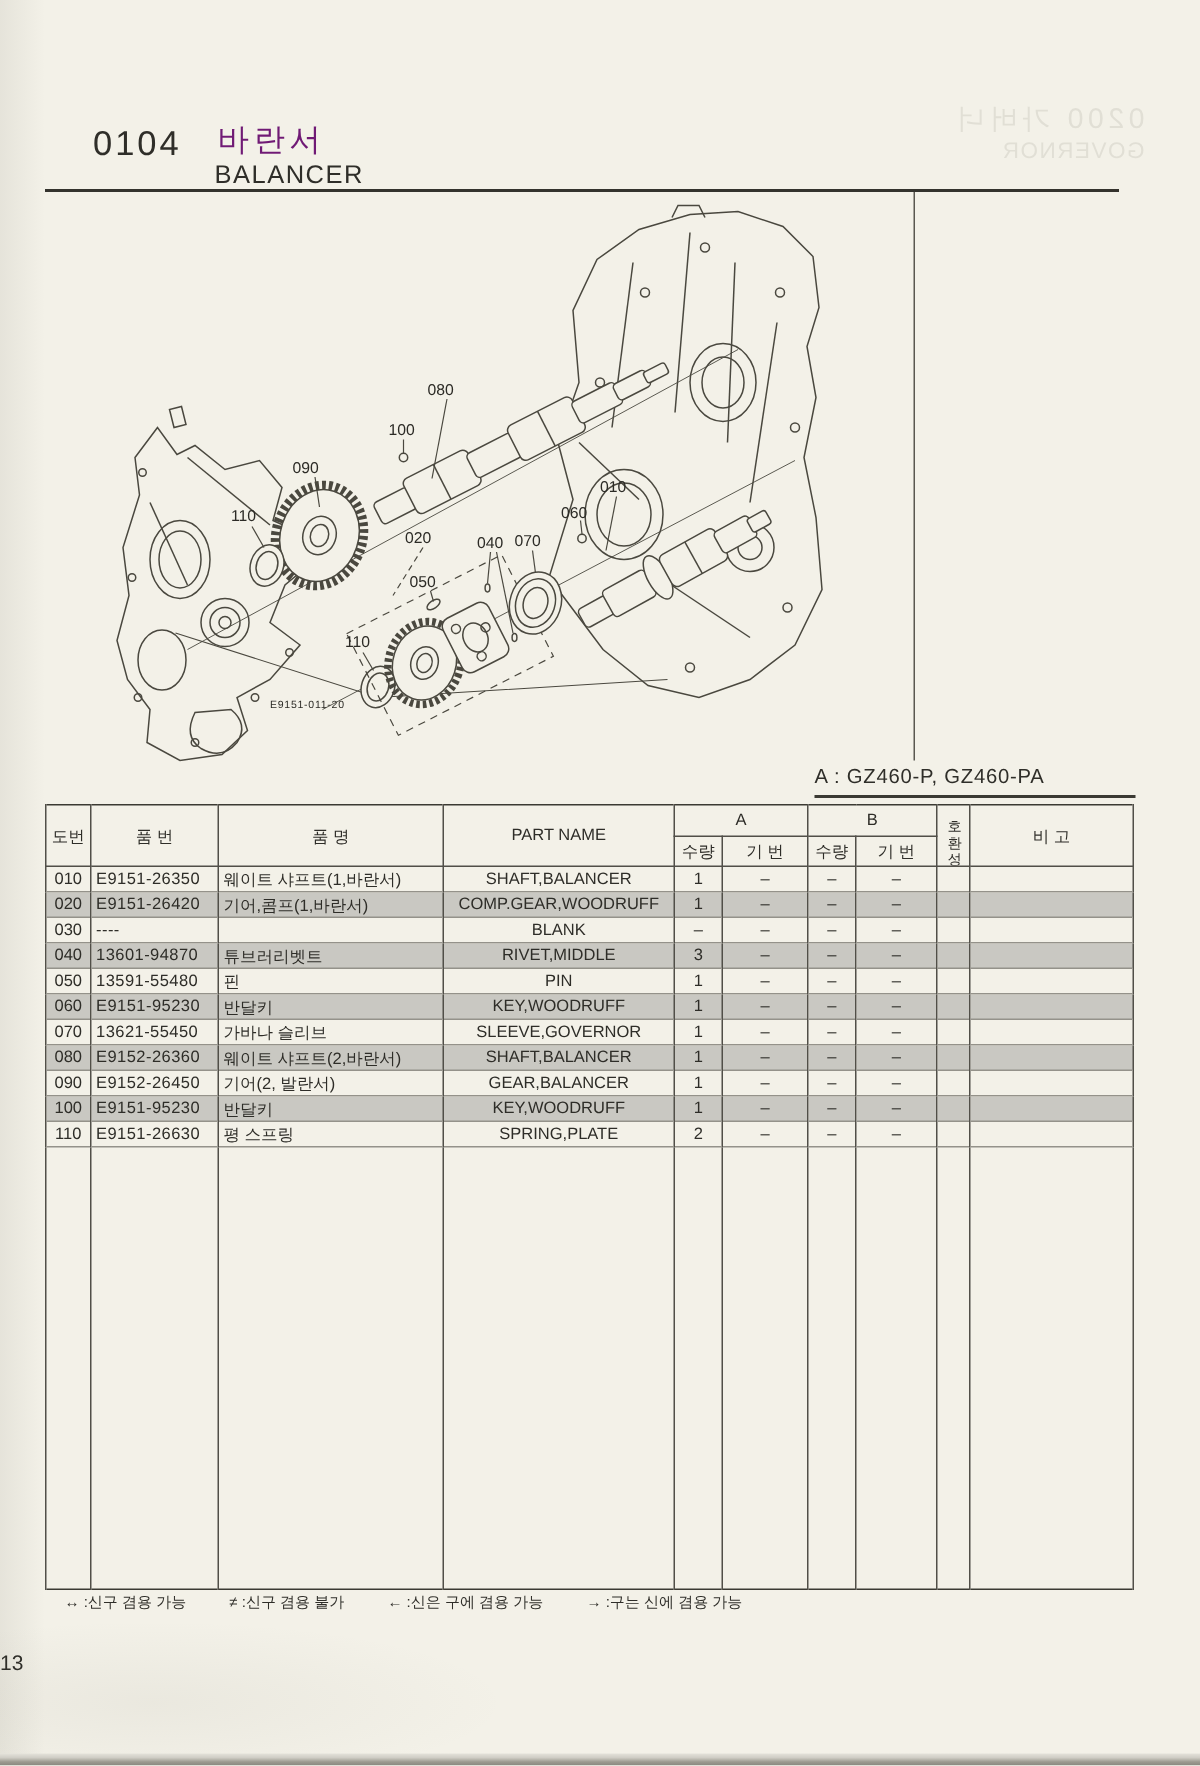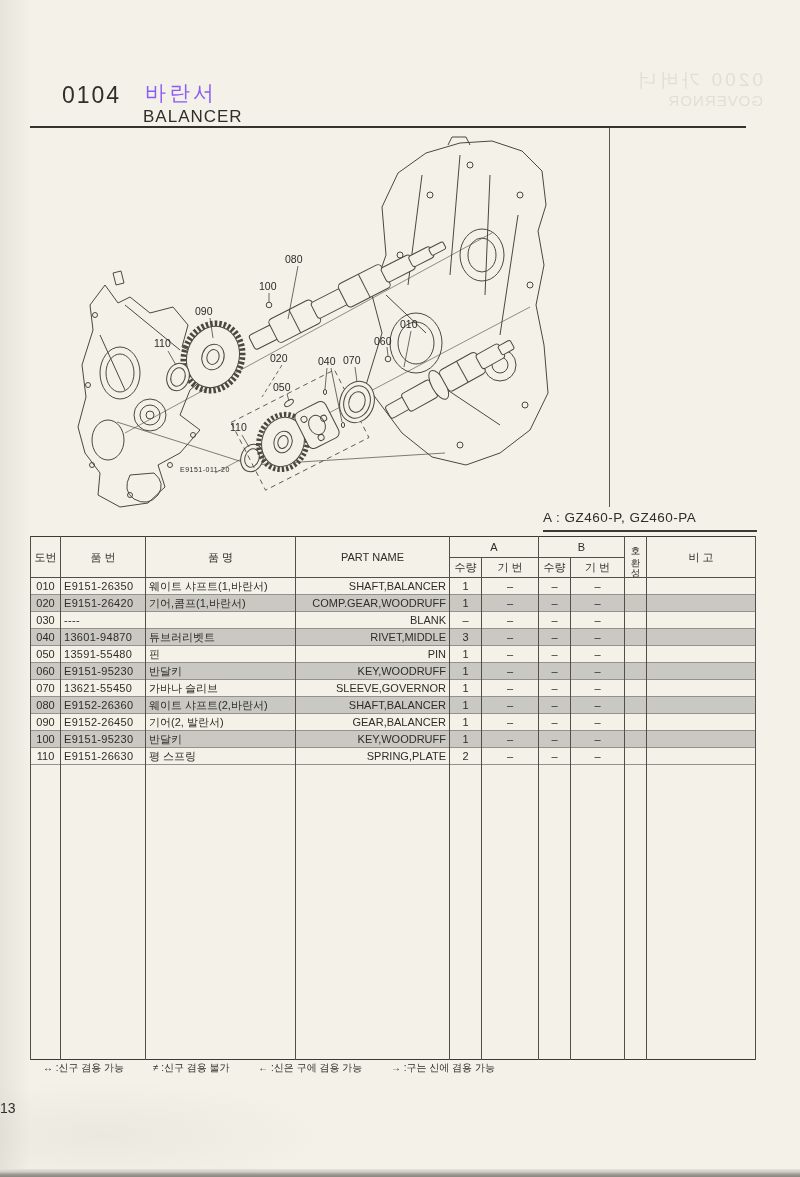--- a/index.html
+++ b/index.html
@@ -16,21 +16,21 @@
   
   .scan-edge-left{position:absolute;left:0;top:0;width:30px;height:100%;
     background:linear-gradient(90deg,rgba(110,108,95,.10),rgba(110,108,95,0));}
   .scan-bottom-strip{position:absolute;left:0;top:1169px;width:800px;height:8px;
     background:linear-gradient(#e4e2da 0%,#cfcdc5 35%,#9b998f 70%,#8a887f 100%);}
   .scan-blotch{position:absolute;left:0;top:1080px;width:340px;height:92px;
     background:radial-gradient(ellipse at 30% 60%,rgba(120,118,104,.07),rgba(120,118,104,0) 70%);}
 
   
   .doc-code{position:absolute;left:62px;top:82px;font-size:23px;letter-spacing:2px;color:#2f2e29;}
-  .title-ko{position:absolute;left:145px;top:79px;font-size:21px;letter-spacing:3px;color:#8b5cf6;}
+  .title-ko{position:absolute;left:145px;top:79px;font-size:21px;letter-spacing:3px;color:#701a75;}
   .title-en{position:absolute;left:143px;top:107px;font-size:17px;letter-spacing:1px;color:#2f2e29;}
   .header-rule{position:absolute;left:30px;top:126px;width:716px;height:2px;background:#34332d;}
   .diagram-vrule{position:absolute;left:609px;top:128px;width:1px;height:379px;background:#5a5850;}
 
   
   .ghost{position:absolute;left:538px;top:68px;width:225px;opacity:.13;color:#6c6a5c;
     transform:scaleX(-1);filter:blur(.5px);text-align:left;line-height:1.25;}
   .ghost .g1{font-size:19px;letter-spacing:3px;}
   .ghost .g2{font-size:15px;letter-spacing:1px;}
 
@@ -52,21 +52,21 @@
     padding:0 3px;font-weight:normal;overflow:hidden;white-space:nowrap;}
   thead th{border-bottom:1px solid #514f48;height:20px;text-align:center;}
   thead tr.h2 th{height:19px;margin-top:32px;}
   tbody td{border-top:1px solid #94928a;height:16px;}
   tbody tr.data td{border-bottom:none;}
   tbody tr.data:nth-child(even){background:#c9c8c2;}
   tbody tr.filler td{height:294px;background:transparent;border-top:1px solid #94928a;}
   td.c-fig{text-align:center;}
   td.c-pn{text-align:left;padding-left:4px;letter-spacing:.3px;}
   td.c-ko{text-align:left;padding-left:4px;margin-top:20px;}
-  td.c-en{text-align:right;padding-left:4px;}
+  td.c-en{text-align:center;padding-left:4px;}
   td.c-q{text-align:center;}
   th.compat{font-size:9.5px;line-height:1.05;padding:0;}
   .compat-stack{writing-mode:vertical-rl;text-orientation:upright;margin:0 auto;letter-spacing:1px;}
 
   
   .legend{position:absolute;left:30px;top:1061px;width:725px;text-align:left;
     font-size:10px;color:#2f2e29;white-space:nowrap;}
   .legend span{margin:0 13px;}
   .page-number{position:absolute;left:0;top:1100px;width:756px;text-align:left;
     font-size:14px;color:#2f2e29;}

